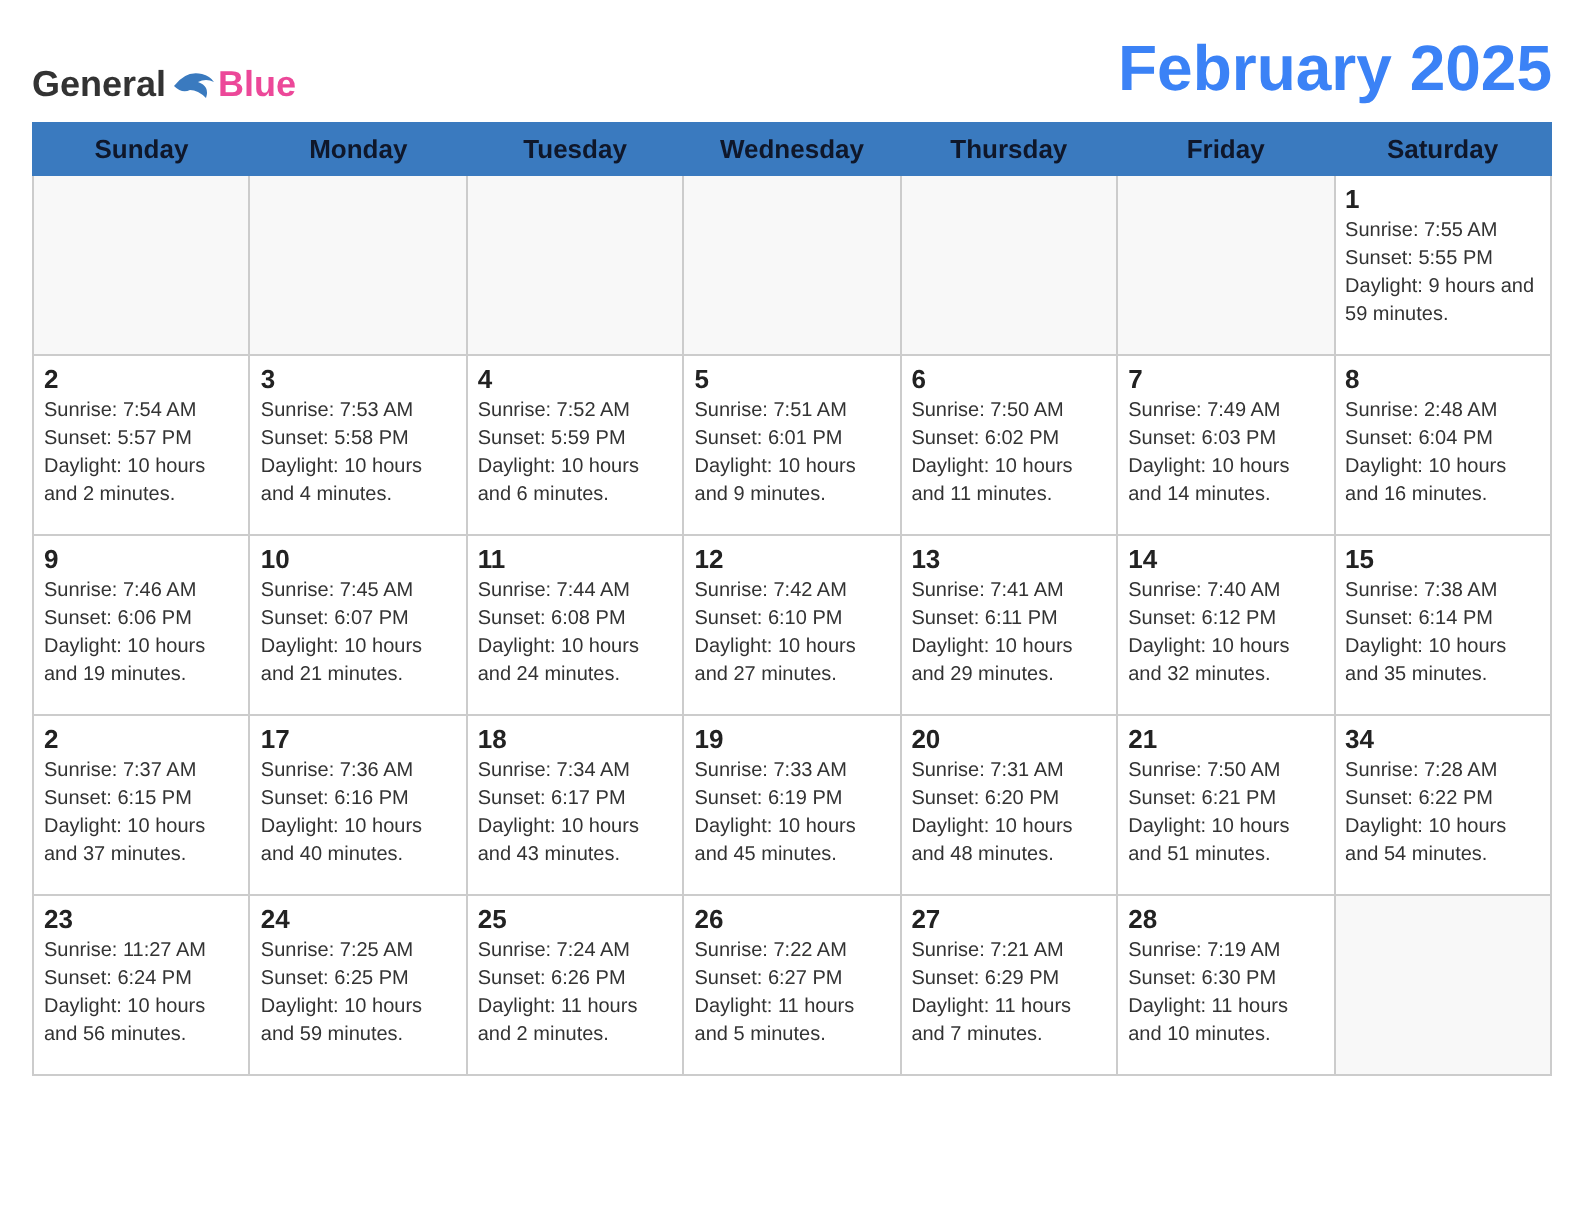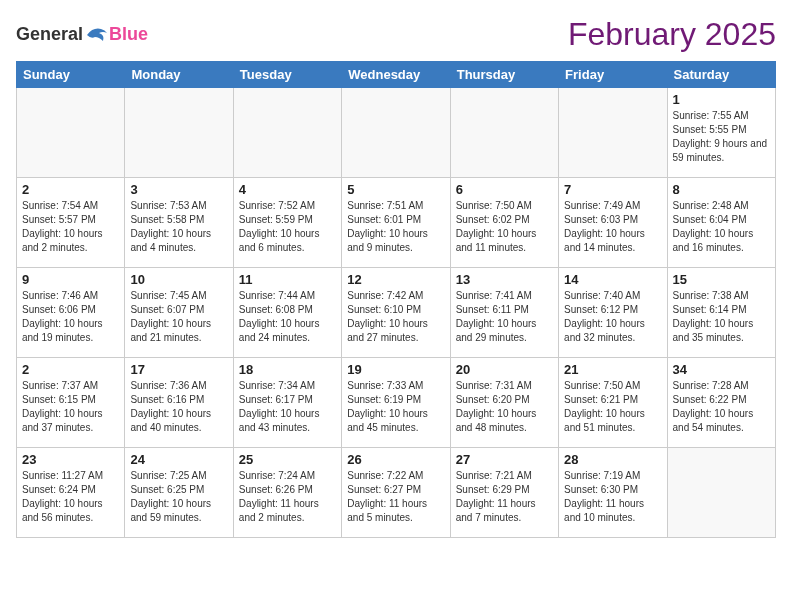--- a/index.html
+++ b/index.html
@@ -6,21 +6,21 @@
     body {
       font-family: Arial, sans-serif;
       background: #fff;
       width: 792px;
       min-height: 612px;
       padding: 16px;
     }
     .header {
       display: flex;
       justify-content: space-between;
-      align-items: center;
+      align-items: flex-end;
       margin-bottom: 8px;
     }
     .logo {
       display: flex;
       flex-direction: column;
       align-items: flex-start;
     }
     .logo-text {
       display: flex;
       align-items: center;
@@ -38,39 +38,39 @@
     .logo-bird {
       width: 24px;
       height: 20px;
       margin-left: 2px;
     }
     .title-block {
       text-align: right;
     }
     .title-block h1 {
       font-size: 32px;
-      font-weight: normal;
-      color: #701a75;
+      font-weight: bold;
+      color: #3b82f6;
     }
     .title-block h2 {
       font-size: 15px;
       font-weight: normal;
       color: #444;
     }
     .calendar {
       width: 100%;
       border-collapse: collapse;
       border: 1px solid #ccc;
     }
     .calendar th {
       background: #3a7abf;
-      color: #ffffff;
+      color: #0f172a;
       font-size: 13px;
       font-weight: bold;
-      text-align: left;
+      text-align: center;
       padding: 5px 6px;
       border: 1px solid #3a7abf;
     }
     .calendar td {
       width: calc(100% / 7);
       vertical-align: top;
       padding: 4px 5px;
       border: 1px solid #ccc;
       font-size: 10px;
       color: #333;

